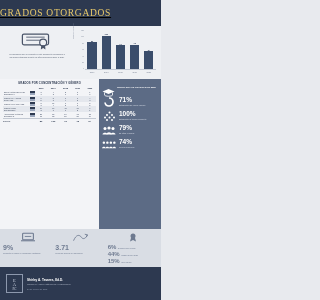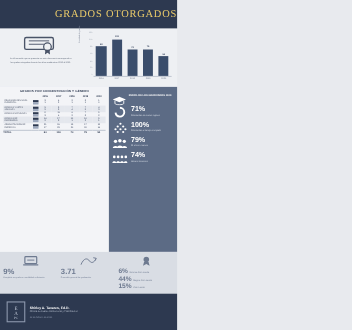--- a/index.html
+++ b/index.html
@@ -8,22 +8,23 @@
     font-family:"Liberation Sans", sans-serif;
     background:#e8eaee;
     overflow:hidden;
     position:relative;
   }
   .page { width:161px; height:300px; position:relative; display:flex; flex-direction:column; }
 
   
   .header {
     height:26px; background:#2d3950;
-    display:flex; align-items:center; justify-content:flex-end;
+    display:flex; align-items:center; justify-content:flex-start;
     flex:0 0 auto;
+    text-decoration:underline;
   }
   .header-title {
     color:#e8c96a; font-size:9.5px; letter-spacing:.7px;
     font-family:"Liberation Serif", serif; font-weight:400;
   }
 
   
   .top {
     flex:0 0 auto; height:53px; background:#eef0f3;
     display:flex; padding:3px 4px 2px 4px; gap:3px;

